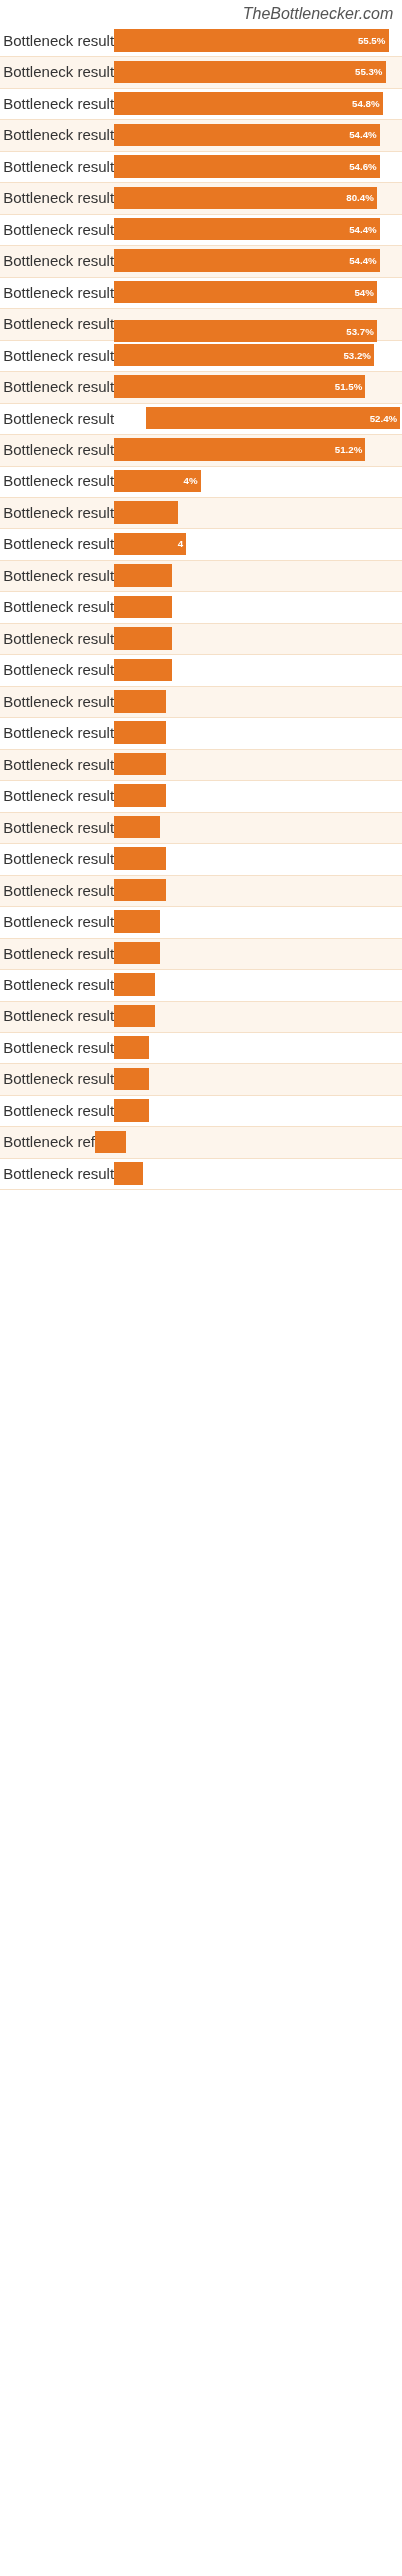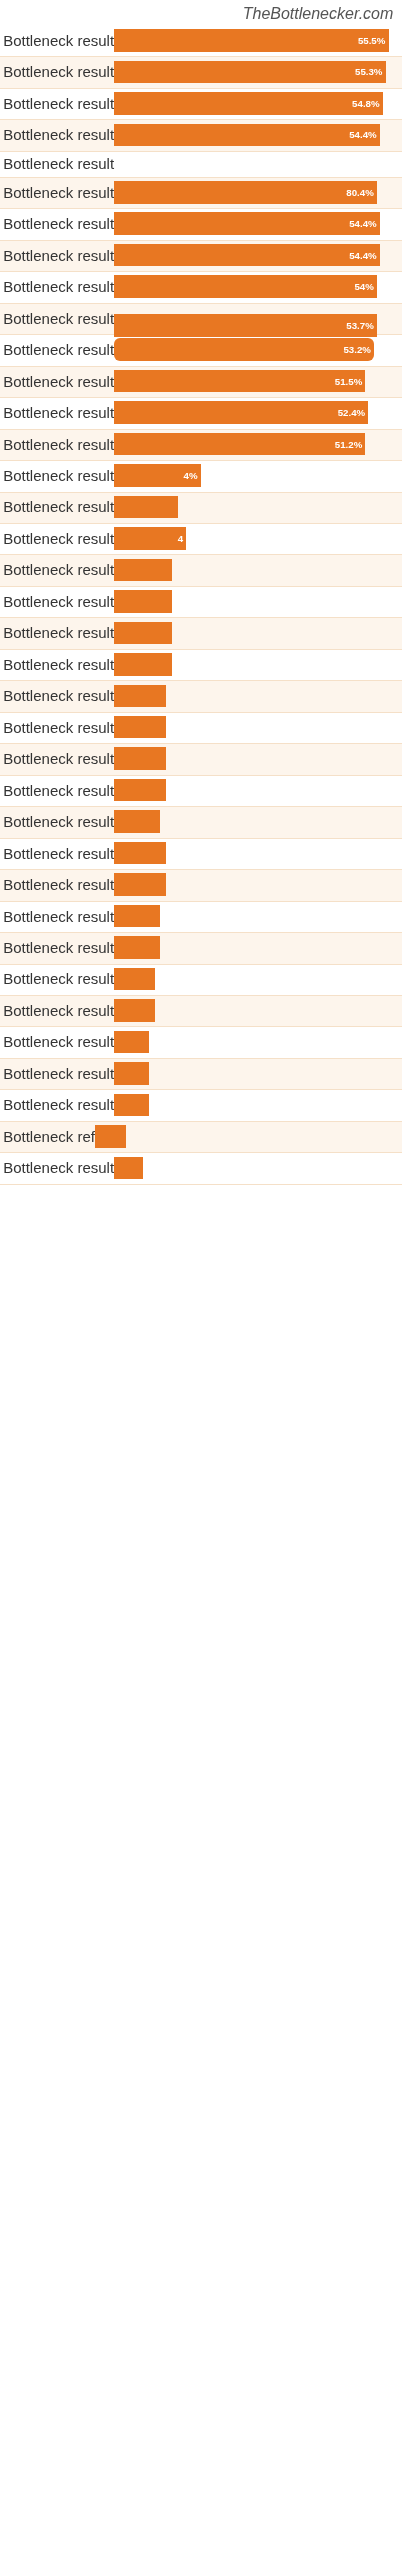--- a/index.html
+++ b/index.html
@@ -105,20 +105,25 @@
         <div class="bar-container">
           <div class="bar" style="width: 92%;">
             <span class="bar-value">54.4%</span>
           </div>
         </div>
       </div>
     </div>
     <div class="row-wrapper">
       <div class="bar-row">
         <div class="bar-label">Bottleneck result</div>
+        <div class="bar-container">
+          <div class="bar" style="width: 92%;">
+            <span class="bar-value">54.6%</span>
+          </div>
+        </div>
       </div>
     </div>
     <div class="row-wrapper alt">
       <div class="bar-row">
         <div class="bar-label">Bottleneck result</div>
         <div class="bar-container">
           <div class="bar" style="width: 91%;">
             <span class="bar-value">80.4%</span>
           </div>
         </div>
@@ -161,41 +166,41 @@
           <div class="bar" style="width: 91%; margin-top: 15px;">
             <span class="bar-value">53.7%</span>
           </div>
         </div>
       </div>
     </div>
     <div class="row-wrapper">
       <div class="bar-row">
         <div class="bar-label">Bottleneck result</div>
         <div class="bar-container">
-          <div class="bar" style="width: 90%; border-radius: 6px;">
+          <div class="bar" style="width: 90%;">
             <span class="bar-value">53.2%</span>
           </div>
         </div>
       </div>
     </div>
     <div class="row-wrapper alt">
       <div class="bar-row">
         <div class="bar-label">Bottleneck result</div>
         <div class="bar-container">
           <div class="bar" style="width: 87%;">
             <span class="bar-value">51.5%</span>
           </div>
         </div>
       </div>
     </div>
     <div class="row-wrapper">
       <div class="bar-row">
         <div class="bar-label">Bottleneck result</div>
         <div class="bar-container">
-          <div class="bar" style="width: 88%;">
+          <div class="bar" style="width: 88%; margin-left: 32px;">
             <span class="bar-value">52.4%</span>
           </div>
         </div>
       </div>
     </div>
     <div class="row-wrapper alt">
       <div class="bar-row">
         <div class="bar-label">Bottleneck result</div>
         <div class="bar-container">
           <div class="bar" style="width: 87%; align-items: center;">

